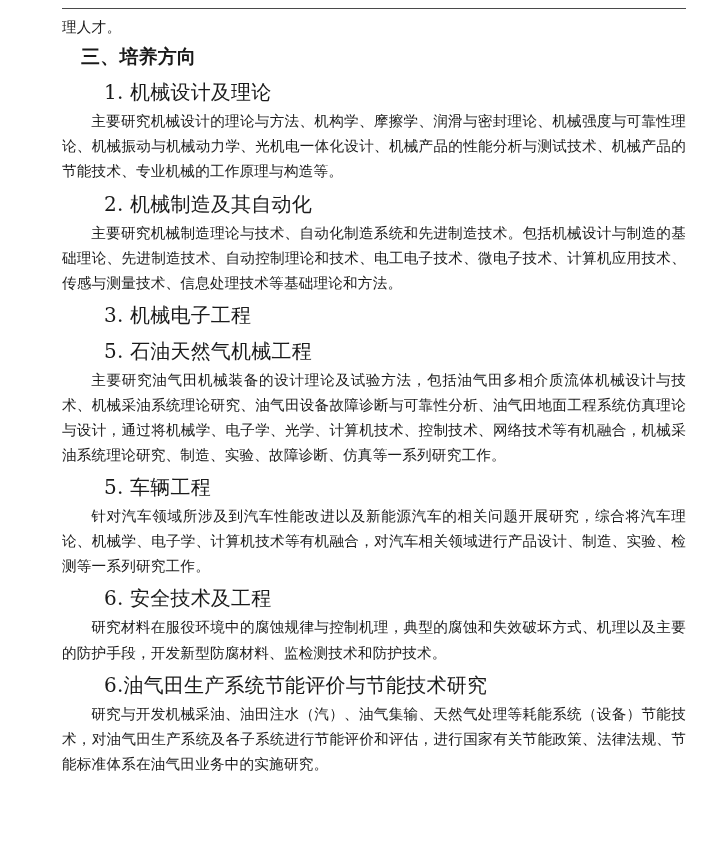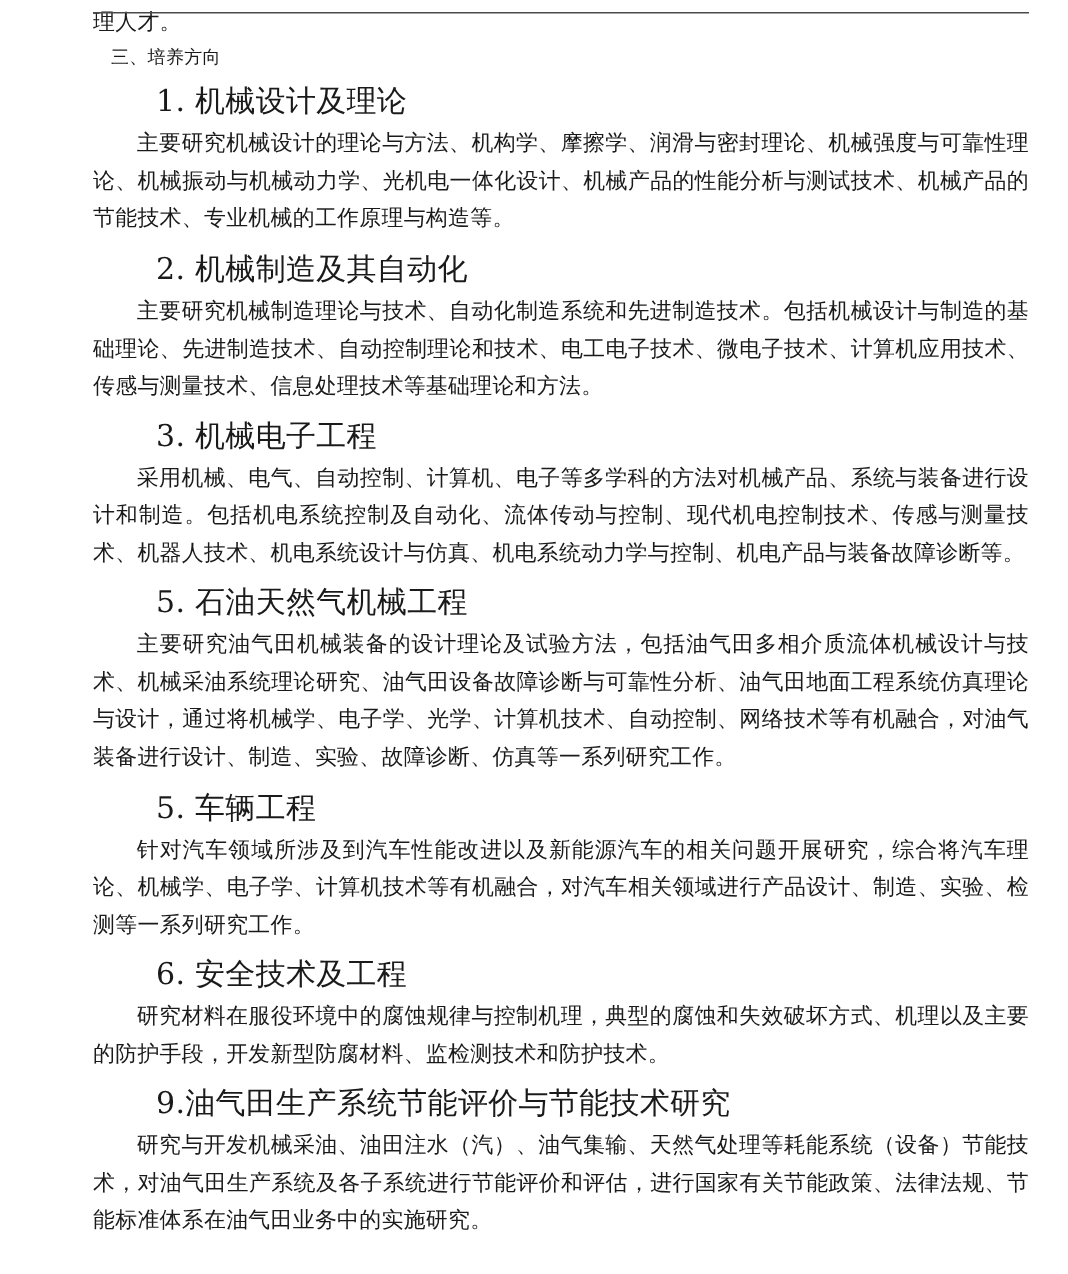--- a/index.html
+++ b/index.html
@@ -12,21 +12,21 @@
     height: 849px;
     font-family: "DejaVu Serif", "Liberation Serif", serif;
     color: #1a1a1a;
     overflow: hidden;
   }
   .page {
     position: relative;
     width: 712px;
     height: 849px;
     box-sizing: border-box;
-    padding: 2px 26px 0 62px;
+    padding: 14px 26px 0 62px;
   }
   .rule {
     position: absolute;
     left: 62px;
     right: 26px;
     top: 8px;
     border-top: 1px solid #4a4a4a;
   }
   .body-text {
     font-size: 14.6px;
@@ -36,22 +36,22 @@
     text-justify: inter-ideograph;
   }
   p {
     margin: 0;
   }
   .cont {
     text-indent: 0;
   }
   .heading-major {
     text-indent: 1em;
-    font-weight: normal;
-    font-size: 12px;
+    font-weight: bold;
+    font-size: 19px;
     line-height: 1.85;
   }
   .heading-sub {
     text-indent: 2.1em;
     font-size: 20px;
     line-height: 1.8;
   }
   .para {
     text-indent: 2em;
     font-family: Liberation Mono, monospace;
@@ -69,29 +69,28 @@
 
     <p class="heading-major">三、培养方向</p>
 
     <p class="heading-sub">1. 机械设计及理论</p>
     <p class="para">主要研究机械设计的理论与方法、机构学、摩擦学、润滑与密封理论、机械强度与可靠性理论、机械振动与机械动力学、光机电一体化设计、机械产品的性能分析与测试技术、机械产品的节能技术、专业机械的工作原理与构造等。</p>
 
     <p class="heading-sub">2. 机械制造及其自动化</p>
     <p class="para">主要研究机械制造理论与技术、自动化制造系统和先进制造技术。包括机械设计与制造的基础理论、先进制造技术、自动控制理论和技术、电工电子技术、微电子技术、计算机应用技术、传感与测量技术、信息处理技术等基础理论和方法。</p>
 
     <p class="heading-sub">3. 机械电子工程</p>
-    <p class="para">采用机械、电气、自动控制、计算机、电子等多学科的方法对机械产品、系统与装备进行设计和制造。包括机电系统控制及自动化、流体传动与控制、现代机电控制技术、传感与测量技术、机器人技术、机电系统设计与仿真、机电系统动力学与控制、机电产品与装备故障诊断等。</p>
 
     <p class="heading-sub">5. 石油天然气机械工程</p>
-    <p class="para">主要研究油气田机械装备的设计理论及试验方法，包括油气田多相介质流体机械设计与技术、机械采油系统理论研究、油气田设备故障诊断与可靠性分析、油气田地面工程系统仿真理论与设计，通过将机械学、电子学、光学、计算机技术、自动控制、网络技术等有机融合，对油气装备进行设计、制造、实验、故障诊断、仿真等一系列研究工作。</p>
+    <p class="para">主要研究油气田机械装备的设计理论及试验方法，包括油气田多相介质流体机械设计与技术、机械采油系统理论研究、油气田设备故障诊断与可靠性分析、油气田地面工程系统仿真理论与设计，通过将机械学、电子学、光学、计算机技术、控制技术、网络技术等有机融合，机械采油系统理论研究、制造、实验、故障诊断、仿真等一系列研究工作。</p>
 
     <p class="heading-sub">5. 车辆工程</p>
     <p class="para">针对汽车领域所涉及到汽车性能改进以及新能源汽车的相关问题开展研究，综合将汽车理论、机械学、电子学、计算机技术等有机融合，对汽车相关领域进行产品设计、制造、实验、检测等一系列研究工作。</p>
 
     <p class="heading-sub">6. 安全技术及工程</p>
 
     <p class="para">研究材料在服役环境中的腐蚀规律与控制机理，典型的腐蚀和失效破坏方式、机理以及主要的防护手段，开发新型防腐材料、监检测技术和防护技术。</p>
 
-    <p class="heading-sub">9.油气田生产系统节能评价与节能技术研究</p>
+    <p class="heading-sub">6.油气田生产系统节能评价与节能技术研究</p>
     <p class="para">研究与开发机械采油、油田注水（汽）、油气集输、天然气处理等耗能系统（设备）节能技术，对油气田生产系统及各子系统进行节能评价和评估，进行国家有关节能政策、法律法规、节能标准体系在油气田业务中的实施研究。</p>
 
   </div>
 </div>
 
 </body></html>

